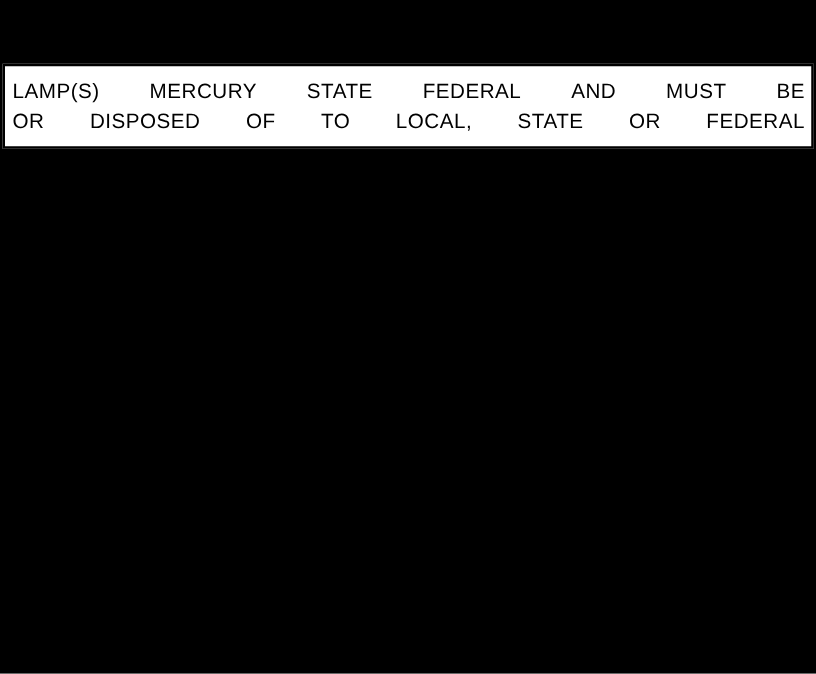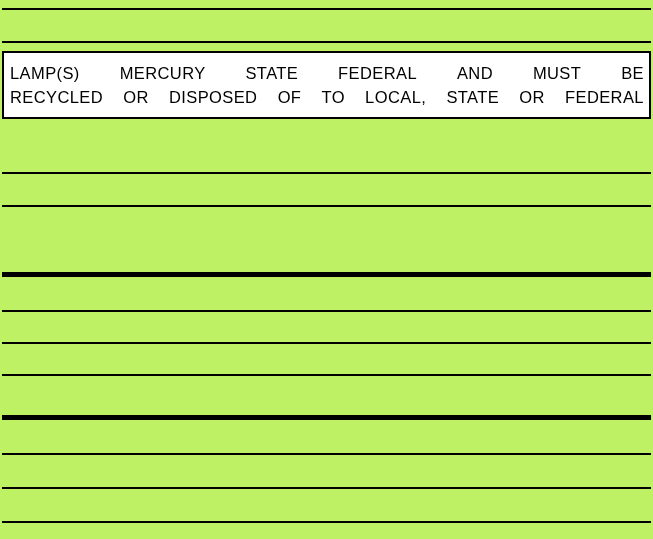--- a/index.html
+++ b/index.html
@@ -7,21 +7,21 @@
     padding: 0;
     background: #ffffff;
   }
   body {
     font-family: "Liberation Sans", sans-serif;
   }
   #page {
     position: relative;
     width: 653px;
     height: 539px;
-    background: #bef264;
+    background: #000000;
     overflow: hidden;
   }
   .rule {
     position: absolute;
     background: #000000;
     left: 2px;
     width: 649px;
   }
   .rule-thin { height: 2px; }
   .rule-thick { height: 5px; }
@@ -61,21 +61,20 @@
     <div class="notice-line justify">
       <span>LAMP(S)</span>
       <span>MERCURY</span>
       <span>STATE</span>
       <span>FEDERAL</span>
       <span>AND</span>
       <span>MUST</span>
       <span>BE</span>
     </div>
     <div class="notice-line justify">
-      <span>RECYCLED</span>
       <span>OR</span>
       <span>DISPOSED</span>
       <span>OF</span>
       <span>TO</span>
       <span>LOCAL,</span>
       <span>STATE</span>
       <span>OR</span>
       <span>FEDERAL</span>
     </div>
   </div>

